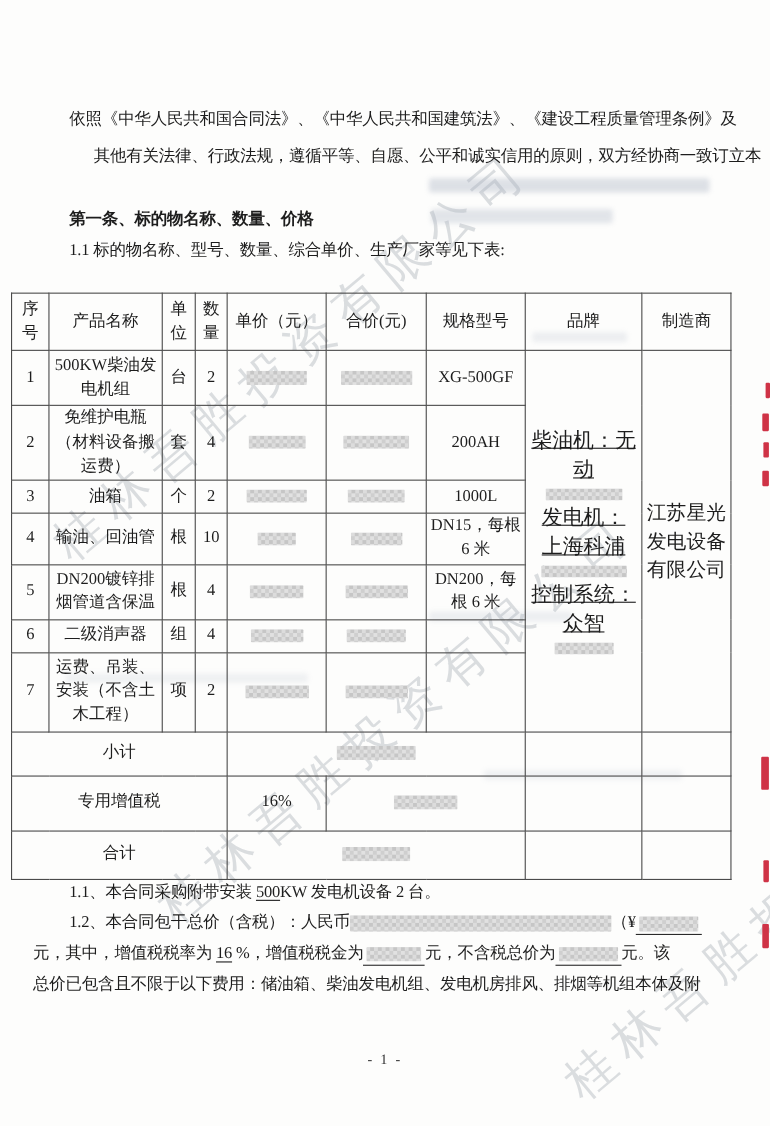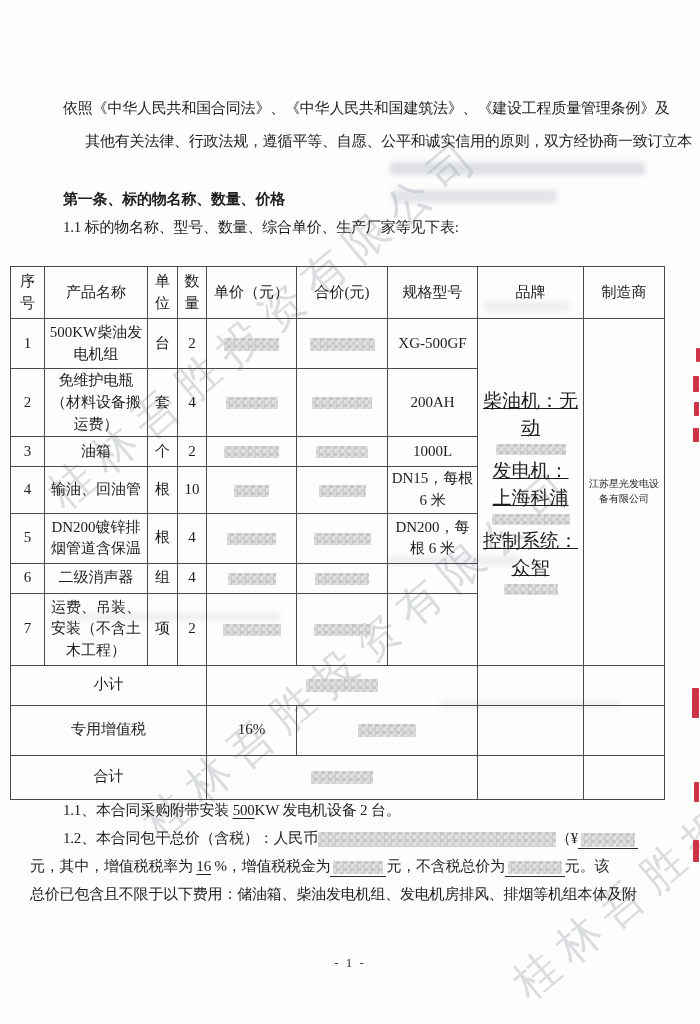--- a/index.html
+++ b/index.html
@@ -27,21 +27,21 @@
   table.main {
     position:absolute; z-index:2; left:10px; top:266px;
     border-collapse:collapse; table-layout:fixed; width:654px;
     font-size:15px;
   }
   table.main td, table.main th {
     border:1px solid #4a4a4a; text-align:center; vertical-align:middle;
     padding:1px 2px; font-weight:normal; line-height:1.45; overflow:hidden;
   }
   td.brandcell { line-height:25px; font-size:19px; padding:0;text-decoration:underline; }
-  td.mfrcell   { font-size:10px; line-height:26px; }
+  td.mfrcell   { font-size:18px; line-height:26px; }
   
   .rd {
     display:inline-block; vertical-align:middle; border-radius:1px;
     background-image:conic-gradient(#c6c6c6 25%, #e1e1e1 0 50%, #cfcfcf 0 75%, #dcdcdc 0);
     background-size:7px 7px; filter:blur(.7px);
   }
   .rd.block { display:block; margin:2px auto; }
   .blank { display:inline-block; border-bottom:1px solid #2a2a2a; padding:0 3px 1px; line-height:normal; }
   .ul { text-decoration:underline; text-underline-offset:3px; }
 </style>

